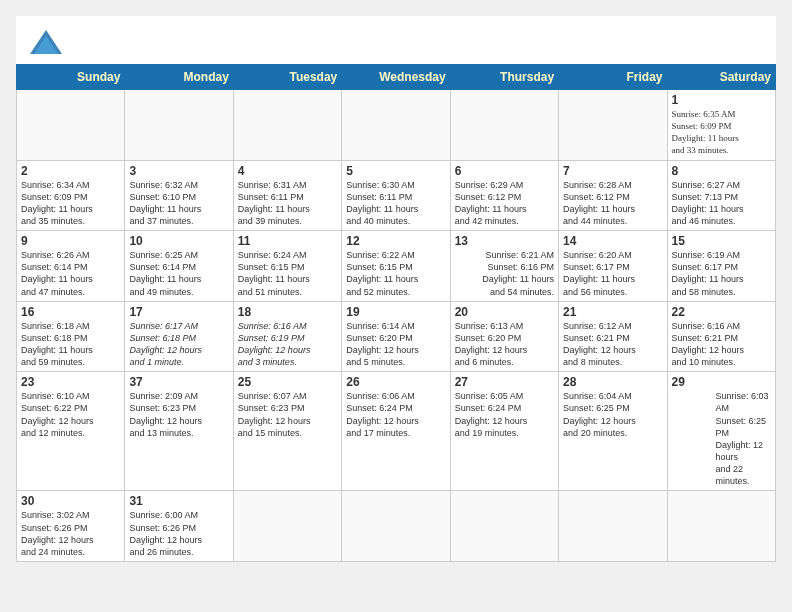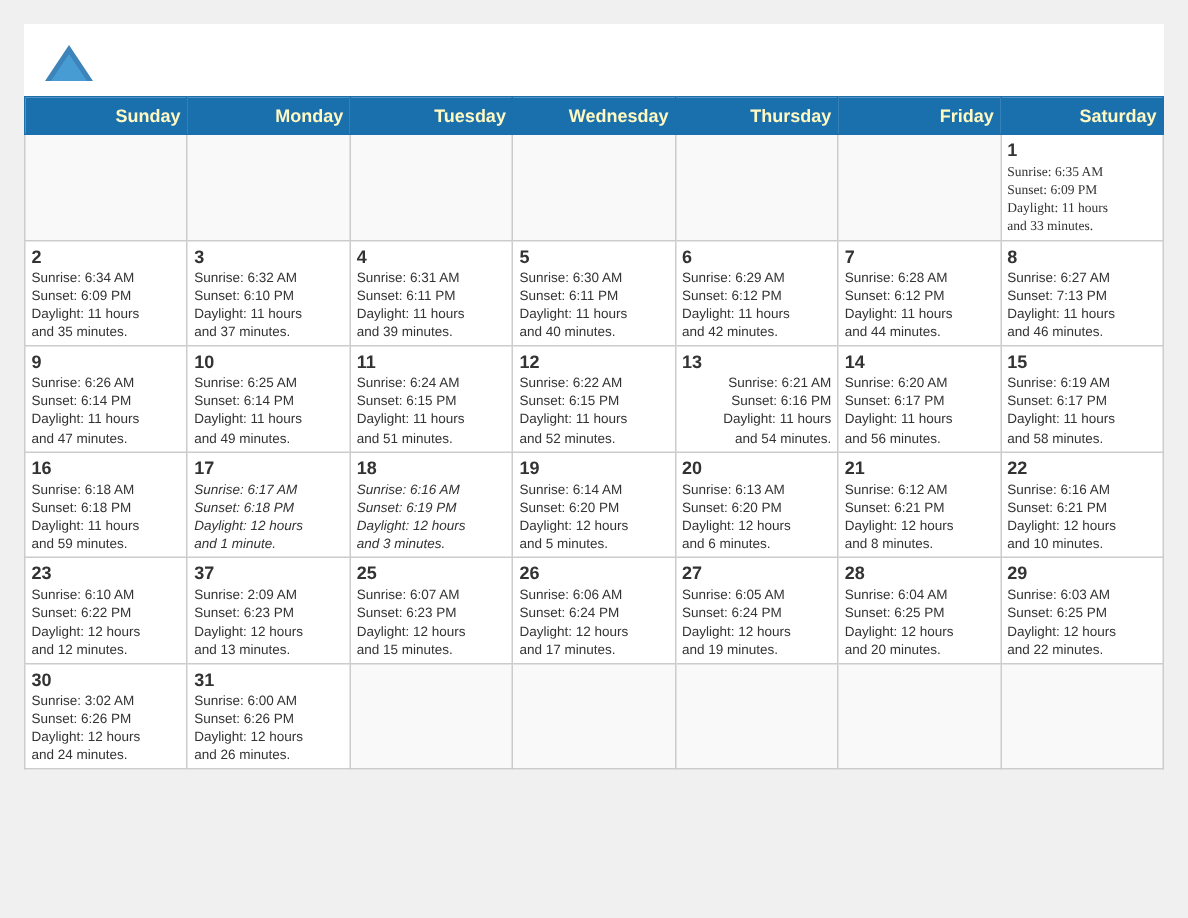--- a/index.html
+++ b/index.html
@@ -331,21 +331,21 @@
           </td>
           <td>
             <span class="day-number">28</span>
             <div class="day-info" style="white-space: pre-line;">Sunrise: 6:04 AM
 Sunset: 6:25 PM
 Daylight: 12 hours
 and 20 minutes.</div>
           </td>
           <td>
             <span class="day-number">29</span>
-            <div class="day-info" style="white-space: pre-line;">Sunrise: 6:03 AM
+            <div class="day-info" style="white-space: pre-line; margin-left: 44px;">Sunrise: 6:03 AM
 Sunset: 6:25 PM
 Daylight: 12 hours
 and 22 minutes.</div>
           </td>
         </tr>
         <tr>
           <td>
             <span class="day-number">30</span>
             <div class="day-info" style="white-space: pre-line;">Sunrise: 3:02 AM
 Sunset: 6:26 PM

